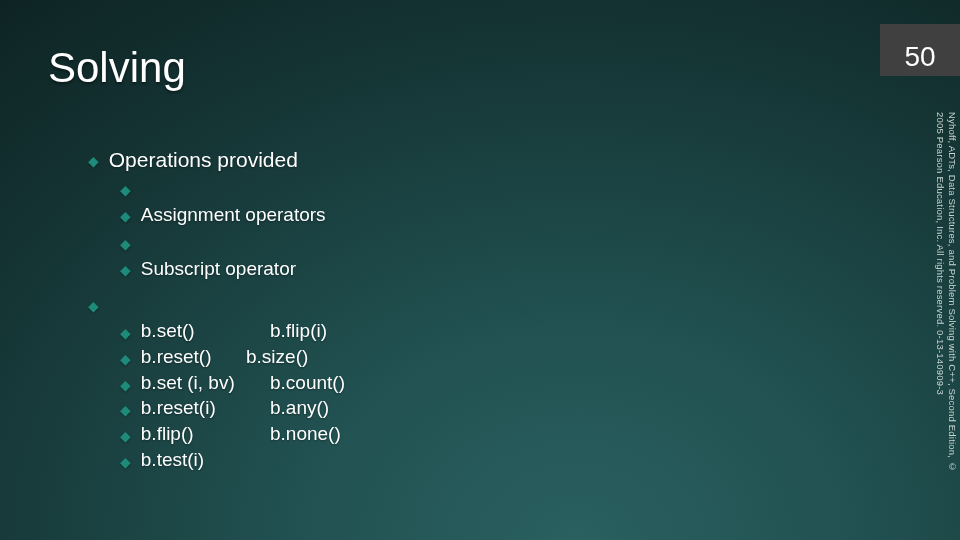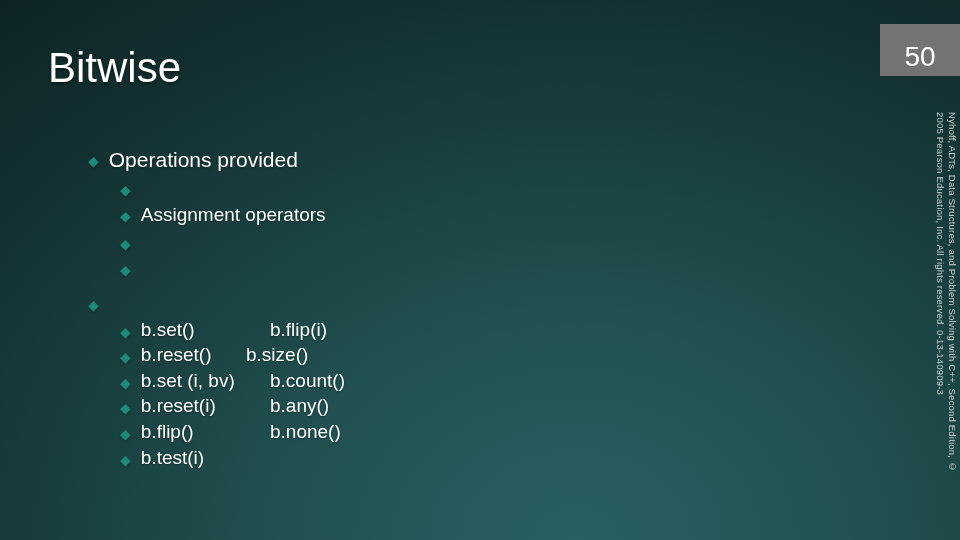--- a/index.html
+++ b/index.html
@@ -21,21 +21,21 @@
   .title-text {
     flex: 1;
     padding-left: 48px;
     font-size: 42px;
     font-weight: 400;
     color: #ffffff;
     text-shadow: 0 2px 3px rgba(0,0,0,0.4);
   }
   .page-badge {
     width: 80px;
-    background: #737373;
+    background: #404040;
     color: #ffffff;
     font-size: 28px;
     display: flex;
     align-items: center;
     justify-content: center;
     margin-right: 0;
     height: 52px;
     position: relative;
     top: -20px;
     padding-top: 14px;
@@ -103,21 +103,21 @@
     color: #c8d4d2;
     line-height: 1.25;
     height: 380px;
     letter-spacing: 0.2px;
   }
 </style>
 </head>
 <body>
 
 <div class="title-bar">
-  <div class="title-text">Bitwise</div>
+  <div class="title-text">Solving</div>
   <div class="page-badge">50</div>
 </div>
 
 <div class="content">
 
   <div class="lvl1">
     <span class="bullet">◆</span>
     <span>Operations provided</span>
   </div>
 
@@ -129,20 +129,21 @@
     <span class="bullet">◆</span>
     <span>Assignment operators</span>
   </div>
 
   <div class="lvl2">
     <span class="bullet">◆</span>
   </div>
 
   <div class="lvl2">
     <span class="bullet">◆</span>
+    <span>Subscript operator</span>
   </div>
 
   <div class="lvl1" style="margin-top:10px;">
     <span class="bullet">◆</span>
   </div>
 
   <div class="func-row">
     <div class="func-col1">
         <span class="bullet">◆</span>
         <span>b.set()</span>

